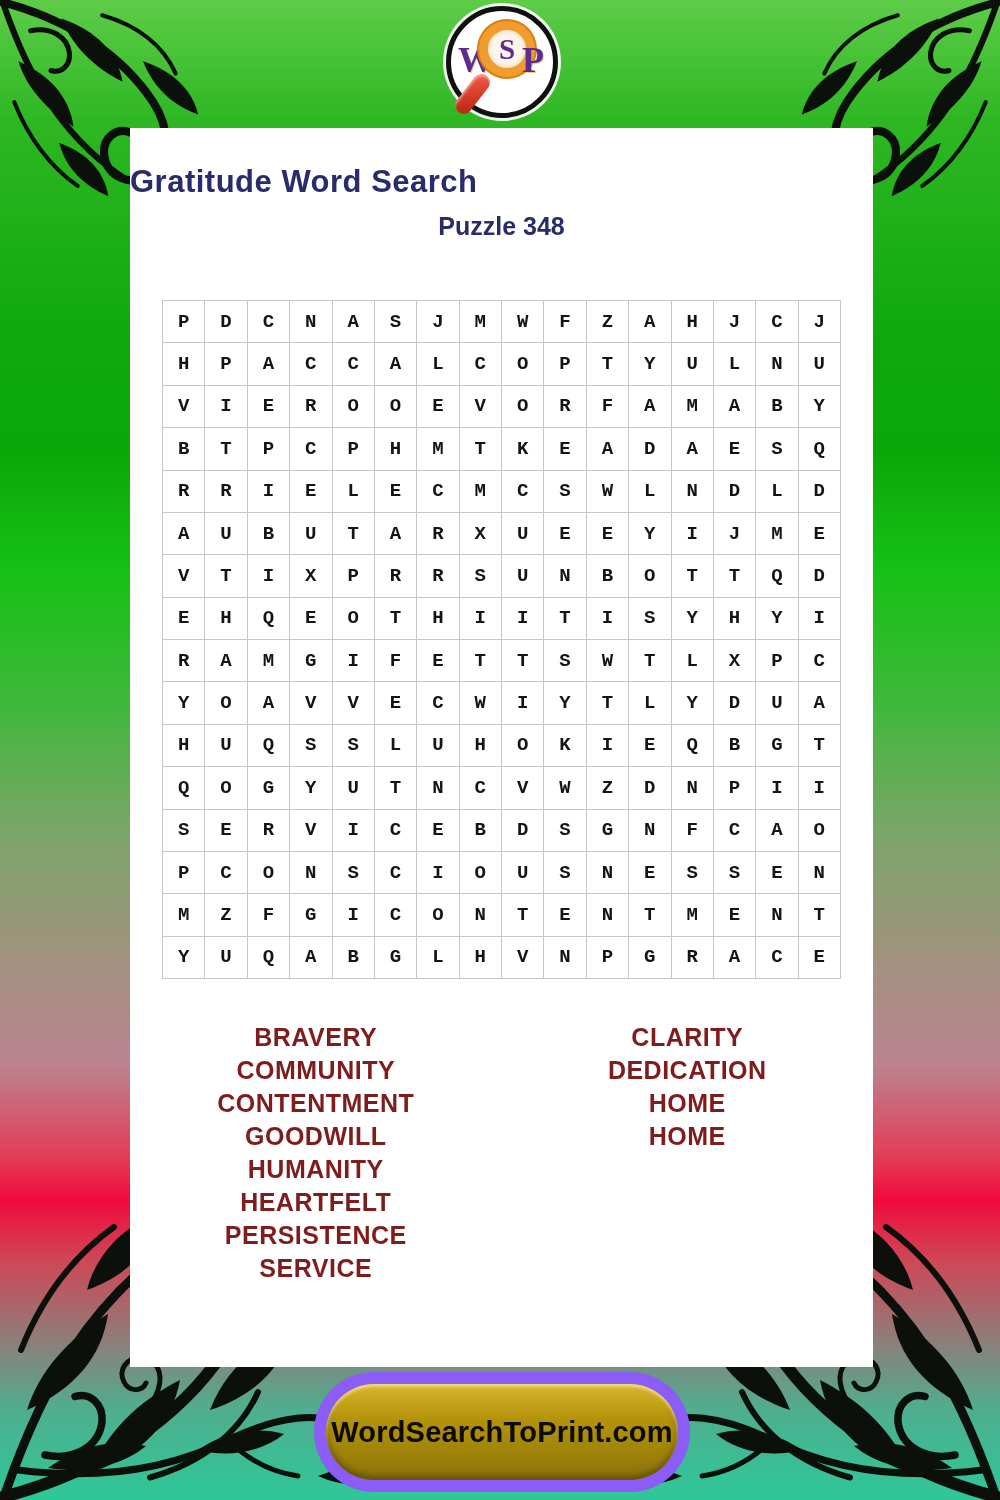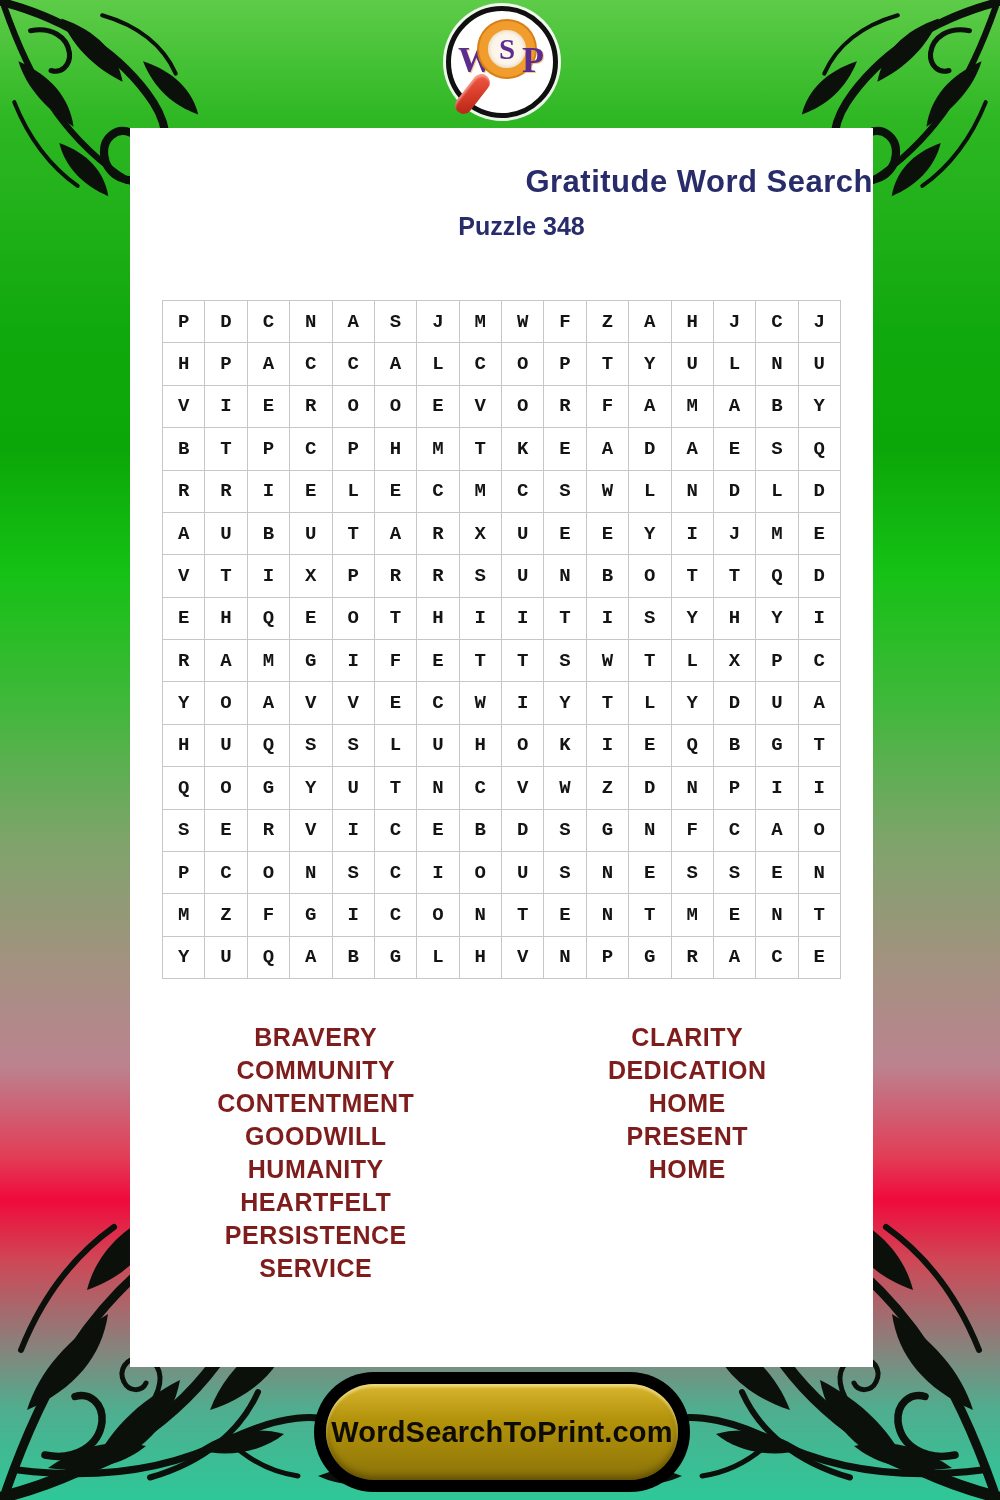--- a/index.html
+++ b/index.html
@@ -18,26 +18,26 @@
   .fl-bl{left:0;bottom:0;width:345px;height:345px;transform:scaleY(-1);}
   .fl-br{right:0;bottom:0;width:345px;height:345px;transform:scale(-1,-1);}
   .fl-bandl{left:8px;bottom:2px;width:440px;height:150px;}
   .fl-bandr{right:8px;bottom:2px;width:440px;height:150px;transform:scaleX(-1);}
 
   .card{
     position:absolute;left:130px;top:128px;width:743px;height:1239px;
     background:#ffffff;
   }
   .title{
-    position:absolute;top:36px;left:0;width:100%;text-align:right;
+    position:absolute;top:36px;left:0;width:100%;text-align:left;
     font-weight:700;font-size:31px;color:#282c6a;letter-spacing:0.5px;
   }
   .subtitle{
     position:absolute;top:84px;left:0;width:100%;text-align:center;
-    font-weight:700;font-size:25px;color:#282c6a;margin-left:20px;
+    font-weight:700;font-size:25px;color:#282c6a;
   }
   .grid{
     position:absolute;left:32px;top:172px;width:678px;height:678px;
     display:grid;grid-template-columns:repeat(16,1fr);grid-template-rows:repeat(16,1fr);
     border-top:1px solid #c7c7c7;border-left:1px solid #c7c7c7;
     background:#fff;
   }
   .cell{
     border-right:1px solid #c7c7c7;border-bottom:1px solid #c7c7c7;
     display:flex;align-items:center;justify-content:center;
@@ -72,21 +72,21 @@
   .handle{
     position:absolute;left:13px;top:60px;width:17px;height:46px;border-radius:9px;
     background:linear-gradient(135deg,#ef5a45 10%,#d63a28 55%,#b02415 100%);
     transform:rotate(38deg);
     box-shadow:inset 2px 2px 2px rgba(255,200,190,.6);
   }
 
   
   .footer-outer{
     position:absolute;left:314px;top:1372px;width:376px;height:120px;
-    background:#000000;border-radius:62px;z-index:4;
+    background:#8b5cf6;border-radius:62px;z-index:4;
   }
   .footer-inner{
     position:absolute;left:12px;top:12px;right:12px;bottom:12px;border-radius:50px;
     background:linear-gradient(180deg,#d8b62e 0%,#b3920b 38%,#a0840a 70%,#8a7208 100%);
     box-shadow:inset 0 3px 3px rgba(255,240,170,.65), inset 0 -4px 6px rgba(60,48,0,.5);
     display:flex;align-items:center;justify-content:center;
     font-weight:700;font-size:29px;color:#0d0b04;letter-spacing:0.2px;
   }
 </style>
 </head>
@@ -423,21 +423,20 @@
         <div class="word">GOODWILL</div>
         <div class="word">HUMANITY</div>
         <div class="word">HEARTFELT</div>
         <div class="word">PERSISTENCE</div>
         <div class="word">SERVICE</div>
       </div>
     <div class="word-col">
         <div class="word">CLARITY</div>
         <div class="word">DEDICATION</div>
         <div class="word">HOME</div>
-        <div class="word">PRESENT</div>
         <div class="word">HOME</div>
       </div>
   </div>
 </div>
 
 <div class="footer-outer">
   <div class="footer-inner">WordSearchToPrint.com</div>
 </div>
 
 </body></html>

